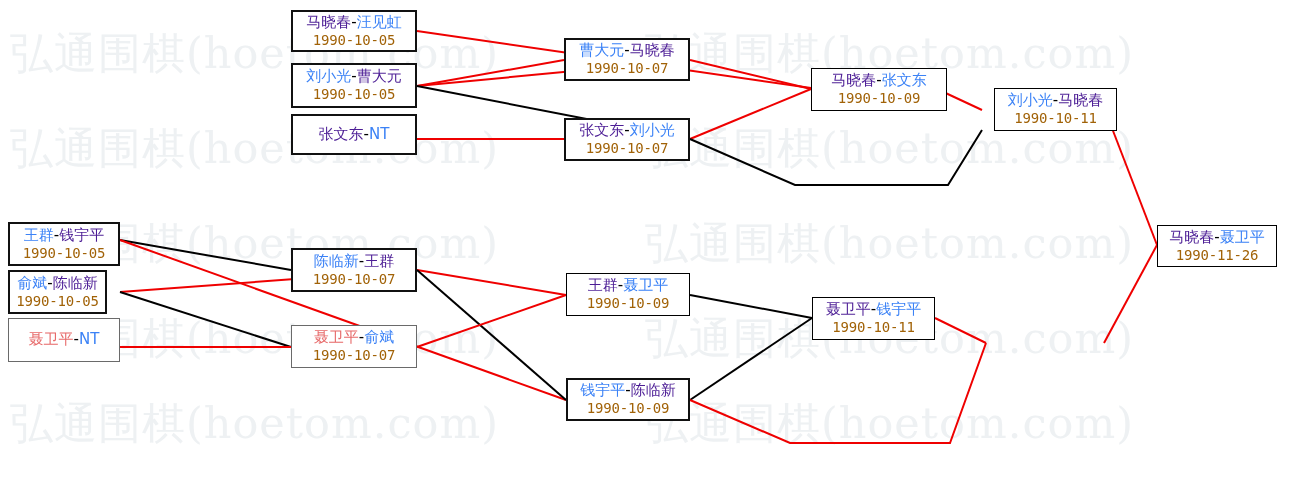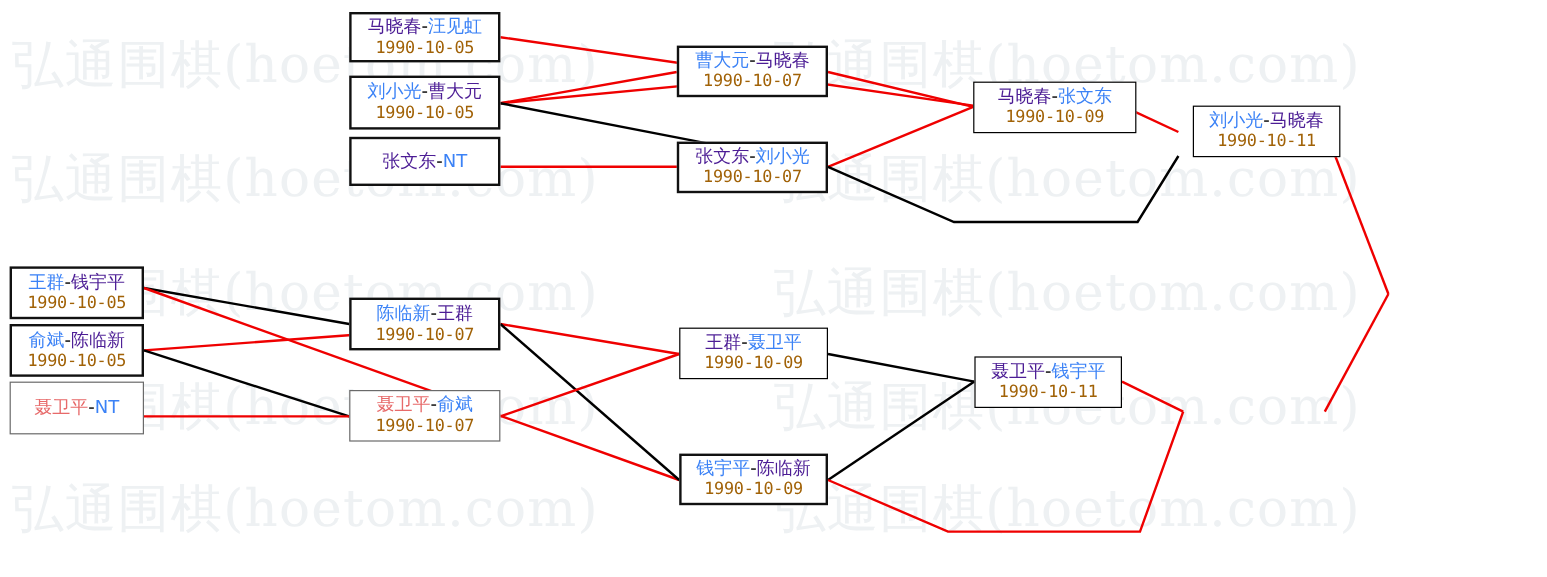--- a/index.html
+++ b/index.html
@@ -156,21 +156,21 @@
         <div class="match-date">1990-10-09</div>
       </div>
       <div class="match-box " style="left: 982px; top: 88px; width: 123px; height: 43px; margin-left: 12px;">
         <div class="match-title"><span class="p-lose">刘小光</span><span class="sep">-</span><span class="p-win">马晓春</span></div>
         <div class="match-date">1990-10-11</div>
       </div>
       <div class="match-box heavy" style="left: 8px; top: 222px; width: 112px; height: 44px;">
         <div class="match-title"><span class="p-lose">王群</span><span class="sep">-</span><span class="p-win">钱宇平</span></div>
         <div class="match-date">1990-10-05</div>
       </div>
-      <div class="match-box heavy" style="left: 8px; top: 270px; width: 112px; height: 44px;">
+      <div class="match-box heavy" style="left: 8px; top: 270px; width: 99px; height: 44px;">
         <div class="match-title"><span class="p-lose">俞斌</span><span class="sep">-</span><span class="p-win">陈临新</span></div>
         <div class="match-date">1990-10-05</div>
       </div>
       <div class="match-box light" style="left: 8px; top: 318px; width: 112px; height: 44px;">
         <div class="match-title"><span class="p-win-faded">聂卫平</span><span class="sep">-</span><span class="p-lose">NT</span></div>
       </div>
       <div class="match-box heavy" style="left: 291px; top: 248px; width: 126px; height: 44px;">
         <div class="match-title"><span class="p-lose">陈临新</span><span class="sep">-</span><span class="p-win">王群</span></div>
         <div class="match-date">1990-10-07</div>
       </div>
@@ -183,15 +183,19 @@
         <div class="match-date">1990-10-09</div>
       </div>
       <div class="match-box heavy" style="left: 566px; top: 378px; width: 124px; height: 43px;">
         <div class="match-title"><span class="p-lose">钱宇平</span><span class="sep">-</span><span class="p-win">陈临新</span></div>
         <div class="match-date">1990-10-09</div>
       </div>
       <div class="match-box " style="left: 812px; top: 297px; width: 123px; height: 43px;">
         <div class="match-title"><span class="p-win">聂卫平</span><span class="sep">-</span><span class="p-lose">钱宇平</span></div>
         <div class="match-date">1990-10-11</div>
       </div>
+      <div class="match-box " style="left: 1157px; top: 225px; width: 120px; height: 42px;">
+        <div class="match-title"><span class="p-win">马晓春</span><span class="sep">-</span><span class="p-lose">聂卫平</span></div>
+        <div class="match-date">1990-11-26</div>
+      </div>
     </div>
 
 </div>
 
 </body></html>

